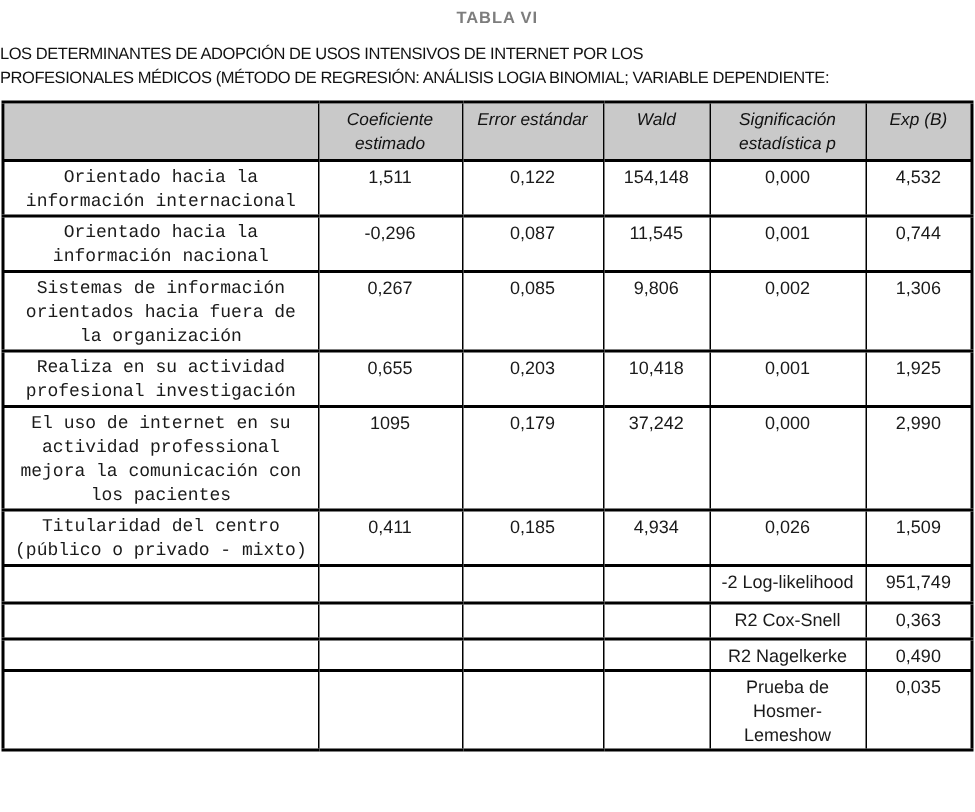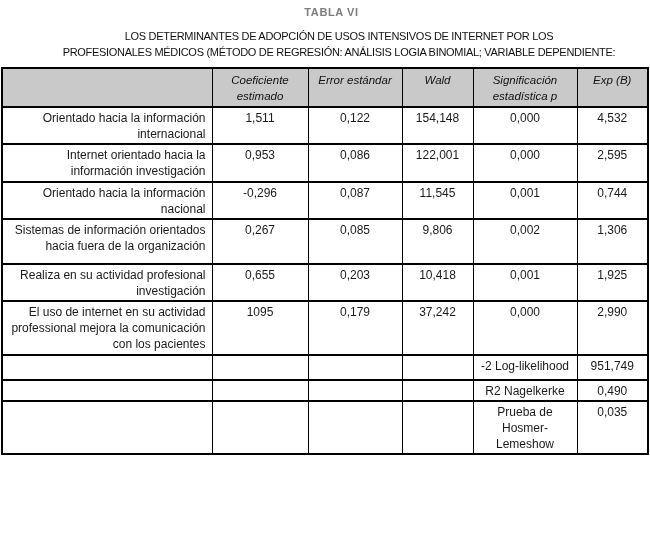--- a/index.html
+++ b/index.html
@@ -16,26 +16,25 @@
     text-align: center;
     color: #7d7d7d;
     font-weight: bold;
     font-size: 11px;
     padding-top: 6px;
     letter-spacing: 0.6px;
     margin-left: 13px;
   }
   .main-title {
     margin-top: 10px;
-    text-align: center;
+    text-align: left;
     font-size: 11px;
     line-height: 16px;
     letter-spacing: -0.3px;
     color: #111111;
-    padding-left: 28px;
   }
   .title-line { white-space: nowrap; }
   table.regression {
     border-collapse: collapse;
     table-layout: fixed;
     width: 646px;
     margin: 7px auto 0 auto;
     border: 2px solid #000;
   }
   table.regression th,
@@ -54,21 +53,21 @@
   table.regression thead th {
     background: #c9c9c9;
     font-style: italic;
     font-weight: normal;
     text-align: center;
     font-size: 11.5px;
     padding-top: 3px;
     color: #111111;
     margin-top: 44px;
   }
-  td.label-cell { text-align: right; }
+  td.label-cell { text-align: center; font-family: Liberation Mono, monospace; }
   td.num-cell { text-align: center; }
   td.footer-label-cell { text-align: center; }
   td.empty-cell { }
 </style>
 </head>
 <body>
 
 <div class="table-label">TABLA VI</div>
 
 <div class="main-title">
@@ -97,28 +96,20 @@
   </thead>
   <tbody>
     <tr style="height:35px">
       <td class="label-cell">Orientado hacia la información internacional</td>
       <td class="num-cell">1,511</td>
       <td class="num-cell">0,122</td>
       <td class="num-cell">154,148</td>
       <td class="num-cell">0,000</td>
       <td class="num-cell">4,532</td>
     </tr>
-    <tr style="height:38px">
-      <td class="label-cell">Internet orientado hacia la información investigación</td>
-      <td class="num-cell">0,953</td>
-      <td class="num-cell">0,086</td>
-      <td class="num-cell">122,001</td>
-      <td class="num-cell">0,000</td>
-      <td class="num-cell">2,595</td>
-    </tr>
     <tr style="height:35px">
       <td class="label-cell">Orientado hacia la información nacional</td>
       <td class="num-cell">-0,296</td>
       <td class="num-cell">0,087</td>
       <td class="num-cell">11,545</td>
       <td class="num-cell">0,001</td>
       <td class="num-cell">0,744</td>
     </tr>
     <tr style="height:45px">
       <td class="label-cell">Sistemas de información orientados hacia fuera de la organización</td>
@@ -137,27 +128,43 @@
       <td class="num-cell">1,925</td>
     </tr>
     <tr style="height:54px">
       <td class="label-cell">El uso de internet en su actividad professional mejora la comunicación con los pacientes</td>
       <td class="num-cell">1095</td>
       <td class="num-cell">0,179</td>
       <td class="num-cell">37,242</td>
       <td class="num-cell">0,000</td>
       <td class="num-cell">2,990</td>
     </tr>
+    <tr style="height:37px">
+      <td class="label-cell">Titularidad del centro (público o privado - mixto)</td>
+      <td class="num-cell">0,411</td>
+      <td class="num-cell">0,185</td>
+      <td class="num-cell">4,934</td>
+      <td class="num-cell">0,026</td>
+      <td class="num-cell">1,509</td>
+    </tr>
     <tr style="height:25px">
       <td class="empty-cell"></td>
       <td class="empty-cell"></td>
       <td class="empty-cell"></td>
       <td class="empty-cell"></td>
       <td class="footer-label-cell">-2 Log-likelihood</td>
       <td class="num-cell">951,749</td>
+    </tr>
+    <tr style="height:24px">
+      <td class="empty-cell"></td>
+      <td class="empty-cell"></td>
+      <td class="empty-cell"></td>
+      <td class="empty-cell"></td>
+      <td class="footer-label-cell">R2 Cox-Snell</td>
+      <td class="num-cell">0,363</td>
     </tr>
     <tr style="height:15px">
       <td class="empty-cell"></td>
       <td class="empty-cell"></td>
       <td class="empty-cell"></td>
       <td class="empty-cell"></td>
       <td class="footer-label-cell">R2 Nagelkerke</td>
       <td class="num-cell">0,490</td>
     </tr>
     <tr style="height:52px">

